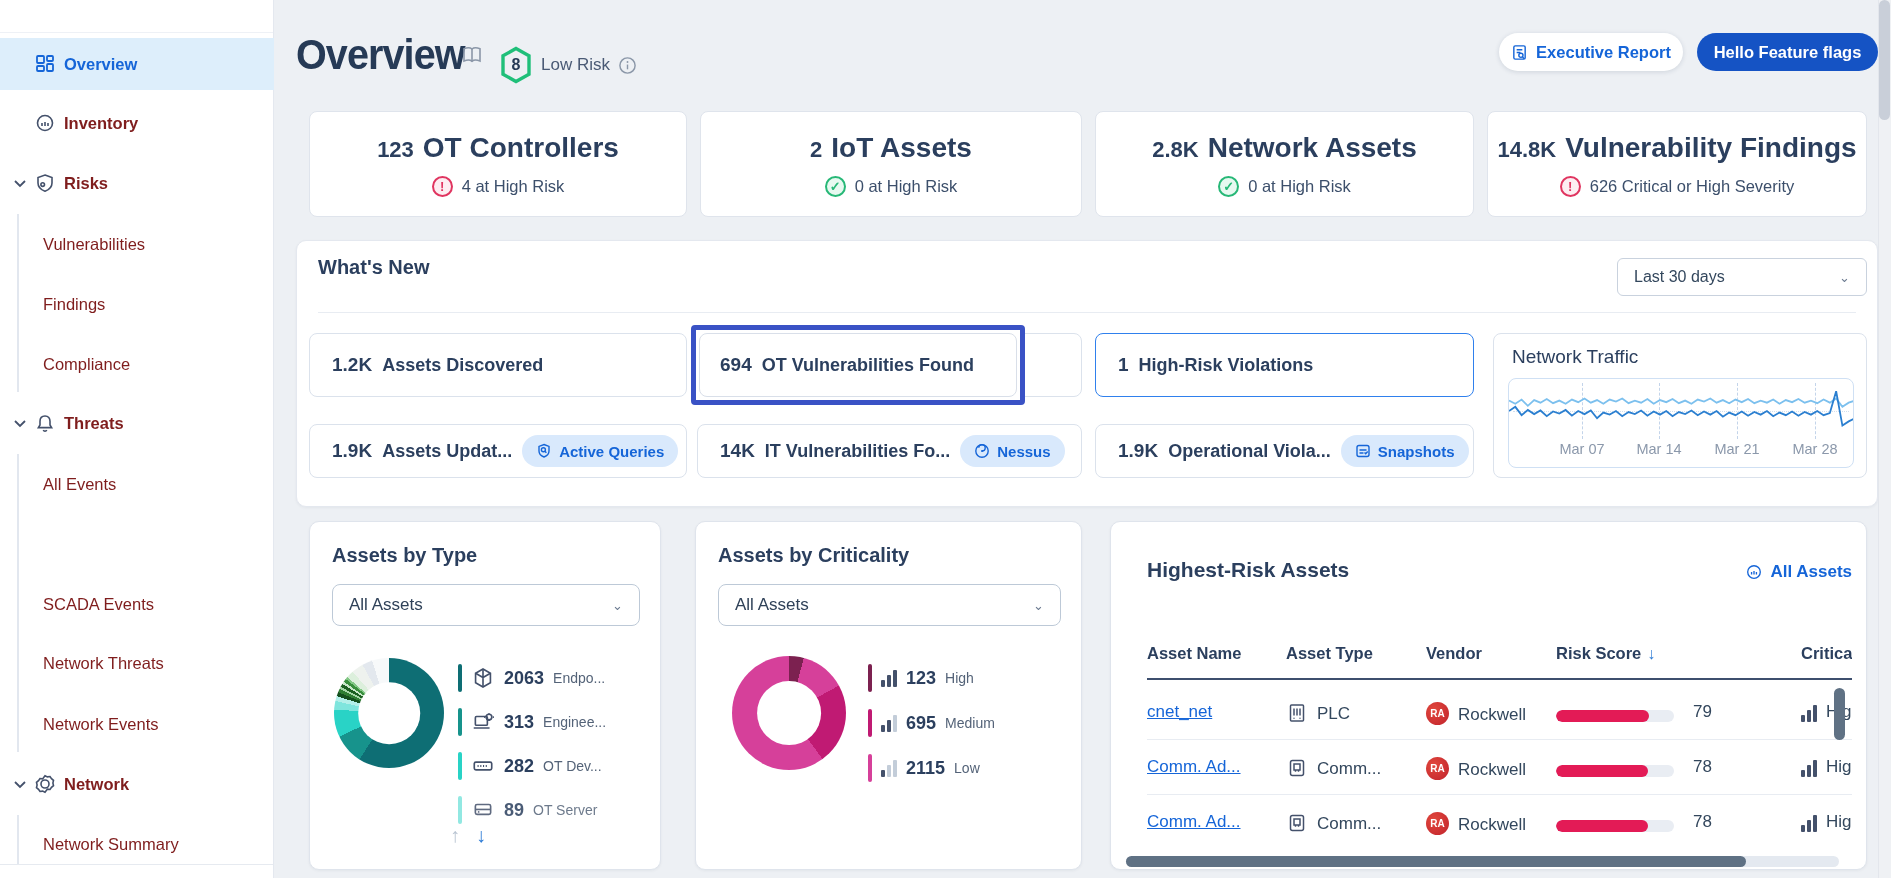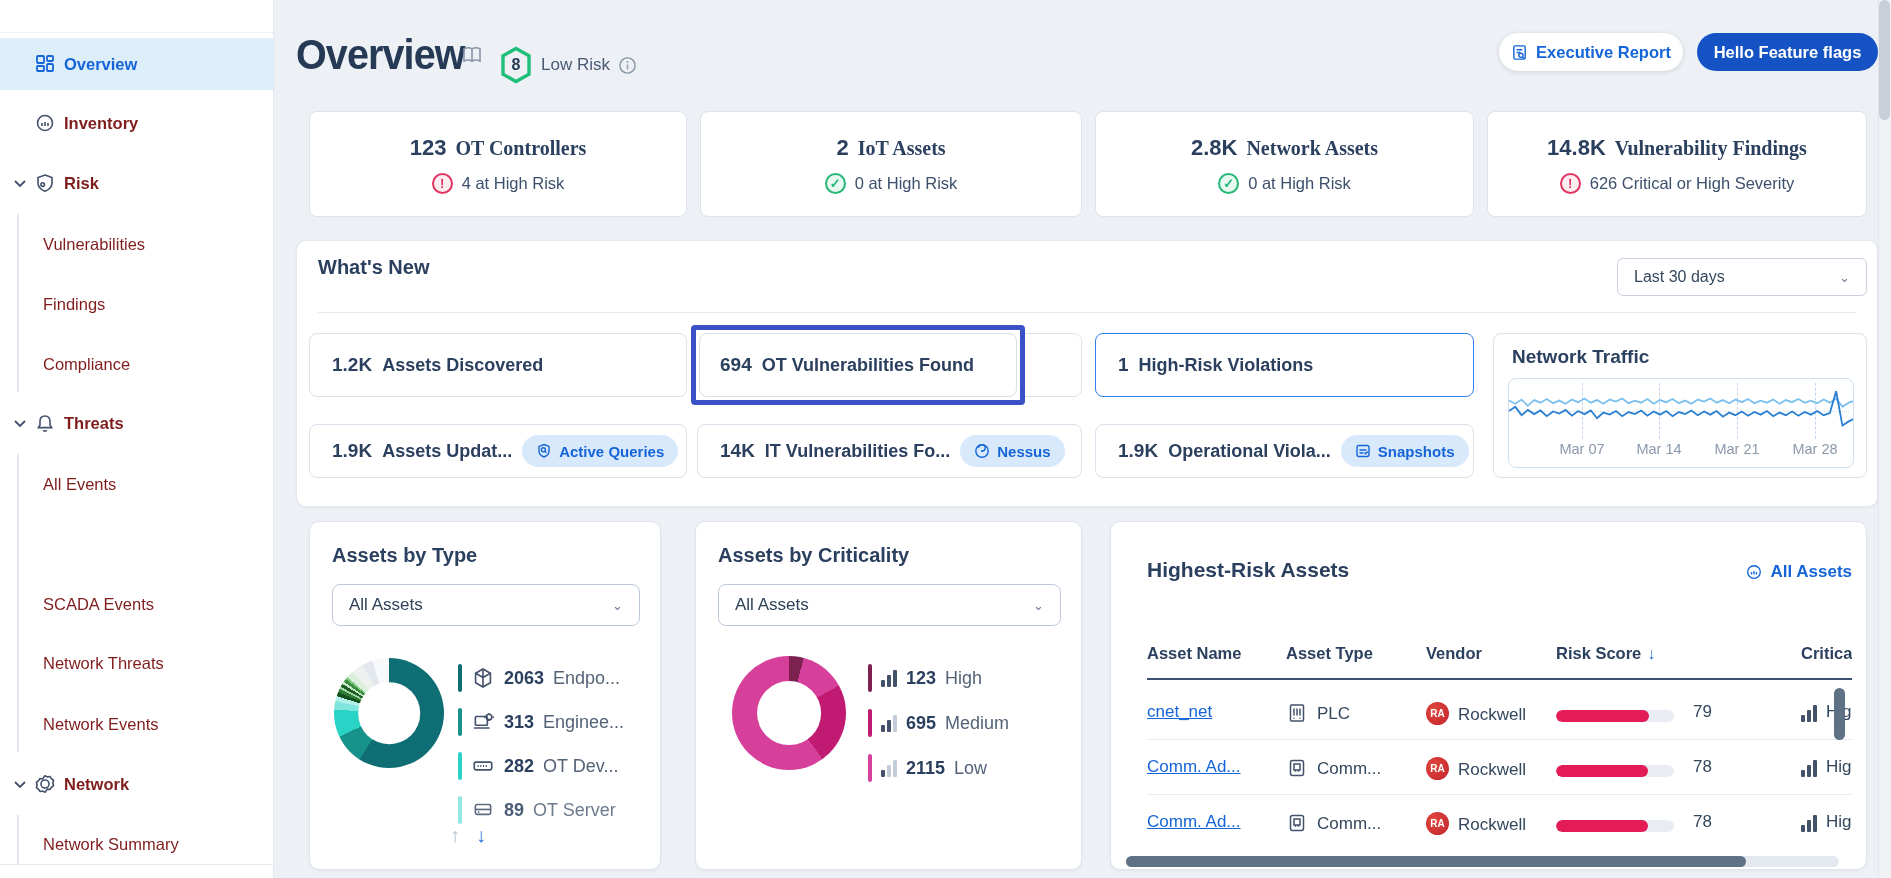--- a/index.html
+++ b/index.html
@@ -30,21 +30,21 @@
   .risk-label { font-size:17px; font-weight:500; color:#4a5a75; }
   .info-ic { width:19px; height:19px; color:#8b97a8; cursor:pointer; }
   .btn-exec { position:absolute; left:1499px; top:33px; width:184px; height:38px; background:#fff; border:none; border-radius:20px; box-shadow:0 1px 5px rgba(20,45,80,.14); display:flex; align-items:center; justify-content:center; gap:8px; color:#1565d8; font-size:16.5px; font-weight:700; cursor:pointer; font-family:inherit; }
   .btn-exec .bic { width:17px; height:17px; }
   .btn-flags { position:absolute; left:1697px; top:33px; width:181px; height:38px; background:#1553c4; border:none; border-radius:20px; color:#fff; font-size:16.5px; font-weight:700; cursor:pointer; font-family:inherit; }
 
   
   .stat-card { position:absolute; top:111px; height:106px; background:#fff; border:1px solid #dfe4ec; border-radius:8px; display:flex; flex-direction:column; align-items:center; justify-content:center; gap:12px; }
   .stat-line1 { display:flex; align-items:baseline; gap:9px; }
   .stat-value { font-size:22px; font-weight:700; color:#2b3f5e; }
-  .stat-label { font-size:20px; font-weight:600; color:#2b3f5e;font-family:Liberation Serif, serif; }
+  .stat-label { font-size:28px; font-weight:600; color:#2b3f5e; }
   .stat-line2 { display:flex; align-items:center; gap:9px; font-size:16.5px; font-weight:500; color:#3c4f6b; }
   .dot-ic { width:21px; height:21px; border-radius:50%; display:flex; align-items:center; justify-content:center; font-size:13px; font-weight:700; }
   .dot-alert { border:2px solid #e03560; color:#e03560; background:#fdeef2; }
   .dot-ok { border:2px solid #27b877; color:#27b877; background:#e7f9f0; }
 
   
   .panel { position:absolute; left:296px; top:240px; width:1582px; height:267px; background:#fff; border:1px solid #e4e8ef; border-radius:10px; box-shadow:0 1px 3px rgba(16,42,67,.05); }
   .panel-title { position:absolute; left:318px; top:256px; font-size:20px; font-weight:600; color:#2b3f5e; }
   .range-select { position:absolute; left:1617px; top:258px; width:250px; height:38px; border:1.5px solid #c9d2de; border-radius:6px; background:#fff; display:flex; align-items:center; padding:0 16px; font-size:16px; color:#33475d; cursor:pointer; justify-content:space-between; }
   .panel-divider { position:absolute; left:318px; top:312px; width:1538px; height:1px; background:#e8ecf2; }
@@ -53,38 +53,38 @@
   .wn-value { font-size:19px; font-weight:700; color:#2b3f5e; white-space:nowrap; }
   .wn-label { font-size:18px; font-weight:600; color:#2b3f5e; white-space:nowrap;text-align:center; }
   .wn-outlined { border:1.5px solid #2f80ed; }
   .wn-ring { position:absolute; left:691px; top:325px; width:334px; height:80px; border:5px solid #3a52c5; border-radius:4px; background:#fff; padding:3px; z-index:3; }
   .wn-ring-inner { width:100%; height:100%; border:1px solid #d9dfe9; border-radius:8px; display:flex; align-items:center; padding:0 20px; gap:10px; }
   .wn-badge { margin-left:auto; height:32px; border-radius:16px; background:#d9e9fc; display:flex; align-items:center; gap:7px; padding:0 14px; color:#1565d8; font-size:15px; font-weight:700; cursor:pointer; white-space:nowrap; }
   .wn-badge .bic { width:16px; height:16px; }
 
   
   .traffic-card { position:absolute; left:1493px; top:333px; width:374px; height:145px; background:#fff; border:1px solid #dbe2ec; border-radius:8px; }
-  .traffic-title { position:absolute; left:18px; top:12px; font-size:19px; font-weight:700; color:#2b3f5e;text-align:center; }
+  .traffic-title { position:absolute; left:18px; top:12px; font-size:19px; font-weight:400; color:#2b3f5e;text-align:center; }
   .traffic-box { position:absolute; left:14px; top:44px; width:346px; height:90px; border:1px solid #cfe0f4; border-radius:8px; overflow:hidden; }
   .traffic-svg { position:absolute; left:0; top:6px; width:346px; height:52px; }
   .vgrid { position:absolute; top:4px; height:56px; width:0; border-left:1px dashed #c3d4ea; }
   .hgrid { position:absolute; left:4px; right:4px; top:32px; height:0; border-top:1px dotted #d2dfee; }
   .tlabel { position:absolute; top:62px; width:70px; text-align:center; font-size:14.5px; color:#8b98ab; }
 
   
   .bcard { position:absolute; top:521px; height:349px; background:#fff; border:1px solid #dfe4ec; border-radius:10px; box-shadow:0 1px 3px rgba(16,42,67,.05); overflow:hidden; }
   .bcard-title { position:absolute; left:22px; top:22px; font-size:20px; font-weight:600; color:#2b3f5e; }
   .filter-select { position:absolute; left:22px; top:62px; height:42px; border:1.5px solid #bdc9d7; border-radius:8px; display:flex; align-items:center; justify-content:space-between; padding:0 16px; font-size:17px; color:#2f4158; cursor:pointer; background:#fff; }
   .donut { position:absolute; border-radius:50%; }
   .donut::after { content:""; position:absolute; left:50%; top:50%; transform:translate(-50%,-50%); width:56%; height:56%; background:#fff; border-radius:50%; }
   .legend-row { position:absolute; display:flex; align-items:center; gap:9px; }
   .lmark { width:4px; height:28px; border-radius:2px; }
   .licon { width:24px; height:24px; color:#44516b; }
   .lnum { font-size:18px; font-weight:700; color:#2b3f5e; white-space:nowrap; }
-  .llabel { font-size:18px; color:#54master6378; color:#546378; white-space:nowrap; }
+  .llabel { font-size:14px; color:#54master6378; color:#546378; white-space:nowrap; }
   .pager { position:absolute; display:flex; gap:16px; font-size:20px; }
   .pg-up { color:#b9c4d2; cursor:pointer; }
   .pg-down { color:#2e7cd6; cursor:pointer; }
 
   .barsic { display:flex; align-items:flex-end; gap:2px; height:18px; }
   .barsic i { display:block; width:4px; border-radius:1px; background:#44516b; }
   .barsic .b1 { height:7px; } .barsic .b2 { height:12px; } .barsic .b3 { height:17px; }
   .barsic i.lt { background:#c3cdd9; }
 
   
@@ -144,21 +144,21 @@
         <svg class="ic" viewBox="0 0 16 16" fill="none" stroke="currentColor" stroke-width="1.8">
           <polyline points="3,6 8,11 13,6"></polyline>
         </svg>
       </span>
     <span class="nicon">
         <svg class="ic" viewBox="0 0 22 22" fill="none" stroke="currentColor" stroke-width="1.6">
           <path d="M11 3l7 2.6V11c0 4.2-3 6.8-7 8.2C7 17.8 4 15.2 4 11V5.6L11 3z"></path>
           <circle cx="8.7" cy="12.6" r="1.8"></circle>
         </svg>
       </span>
-    <span class="nlabel">Risk</span>
+    <span class="nlabel">Risks</span>
   </div>
 
   <div class="rail" style="top:214px;height:178px"></div>
   <div class="nav-item nav-child" style="top:278px">
       <span class="nlabel">Findings</span>
     </div>
   <div class="nav-item nav-child" style="top:218px">
       <span class="nlabel">Vulnerabilities</span>
     </div>
   <div class="nav-item nav-child" style="top:338px">

